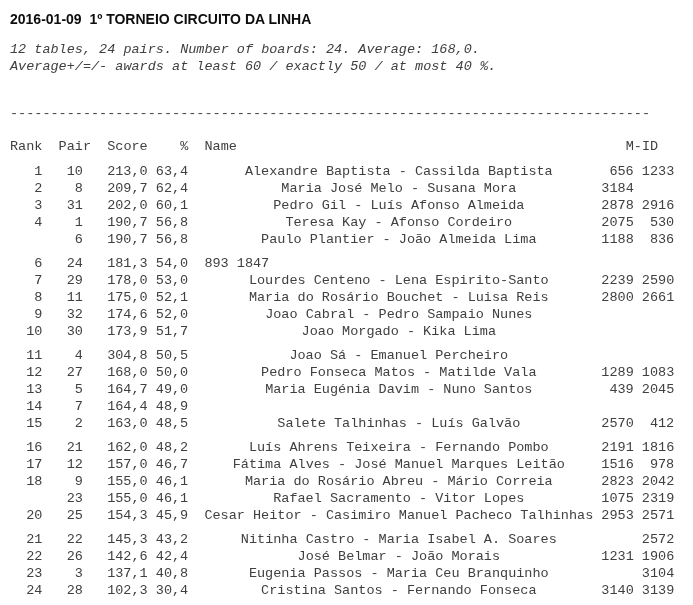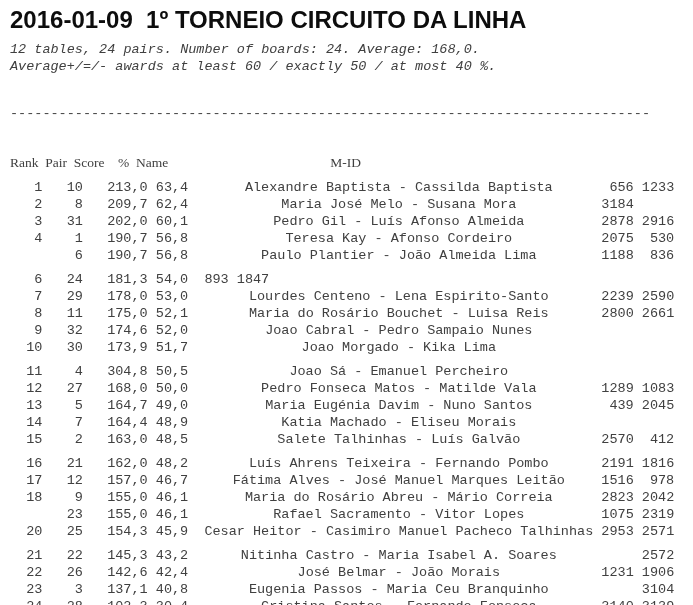--- a/index.html
+++ b/index.html
@@ -7,30 +7,30 @@
   .page{
     padding:8px 0 0 10px;
     font-family:"Liberation Mono","DejaVu Sans Mono",monospace;
     font-size:13.5px;
     line-height:17px;
     color:#404040;
   }
   .title{
     font-family:"Liberation Sans","DejaVu Sans",sans-serif;
     font-weight:700;
-    font-size:24px;
+    font-size:14px;
     line-height:23px;
     color:#0d0d0d;
     white-space:pre;
     margin:0;
   }
   .pre{white-space:pre;}
   .summary{margin-top:10px;font-style:italic;}
   .separator{margin-top:30px;letter-spacing:0;}
-  .cols-header{margin-top:32px;font-family:Liberation Serif, serif;}
+  .cols-header{margin-top:16px;}
   .results{margin-top:8px;}
   .group + .group{margin-top:7px;}
   .row{display:flex;white-space:pre;}
   .f-rank{display:inline-block;width:4ch;text-align:right;}
   .f-pair{display:inline-block;width:5ch;text-align:right;}
   .f-score{display:inline-block;width:8ch;text-align:right;}
   .f-pct{display:inline-block;width:5ch;text-align:right;}
   .f-name{display:inline-block;width:48ch;margin-left:2ch;overflow:hidden;text-align:center;}
   .f-mid1{display:inline-block;width:5ch;text-align:right;}
   .f-mid2{display:inline-block;width:5ch;text-align:right;}
@@ -62,21 +62,21 @@
         <div class="row"><span class="f-rank">6</span><span class="f-pair">24</span><span class="f-score">181,3</span><span class="f-pct">54,0</span><span class="f-mid1">893</span><span class="f-mid2">1847</span></div>
         <div class="row"><span class="f-rank">7</span><span class="f-pair">29</span><span class="f-score">178,0</span><span class="f-pct">53,0</span><span class="f-name">Lourdes Centeno - Lena Espirito-Santo</span><span class="f-mid1">2239</span><span class="f-mid2">2590</span></div>
         <div class="row"><span class="f-rank">8</span><span class="f-pair">11</span><span class="f-score">175,0</span><span class="f-pct">52,1</span><span class="f-name">Maria do Rosário Bouchet - Luisa Reis</span><span class="f-mid1">2800</span><span class="f-mid2">2661</span></div>
         <div class="row"><span class="f-rank">9</span><span class="f-pair">32</span><span class="f-score">174,6</span><span class="f-pct">52,0</span><span class="f-name">Joao Cabral - Pedro Sampaio Nunes</span><span class="f-mid1"></span><span class="f-mid2"></span></div>
         <div class="row"><span class="f-rank">10</span><span class="f-pair">30</span><span class="f-score">173,9</span><span class="f-pct">51,7</span><span class="f-name">Joao Morgado - Kika Lima</span><span class="f-mid1"></span><span class="f-mid2"></span></div>
       </div>
       <div class="group">
         <div class="row"><span class="f-rank">11</span><span class="f-pair">4</span><span class="f-score">304,8</span><span class="f-pct">50,5</span><span class="f-name">Joao Sá - Emanuel Percheiro</span><span class="f-mid1"></span><span class="f-mid2"></span></div>
         <div class="row"><span class="f-rank">12</span><span class="f-pair">27</span><span class="f-score">168,0</span><span class="f-pct">50,0</span><span class="f-name">Pedro Fonseca Matos - Matilde Vala</span><span class="f-mid1">1289</span><span class="f-mid2">1083</span></div>
         <div class="row"><span class="f-rank">13</span><span class="f-pair">5</span><span class="f-score">164,7</span><span class="f-pct">49,0</span><span class="f-name">Maria Eugénia Davim - Nuno Santos</span><span class="f-mid1">439</span><span class="f-mid2">2045</span></div>
-        <div class="row"><span class="f-rank">14</span><span class="f-pair">7</span><span class="f-score">164,4</span><span class="f-pct">48,9</span><span class="f-name">Katia Machado - Eliseu Morais</span><span class="f-mid1"></span><span class="f-mid2"></span></div>
+        <div class="row"><span class="f-rank">14</span><span class="f-pair">7</span><span class="f-score">164,4</span><span class="f-pct">48,9</span><span class="f-mid1"></span><span class="f-mid2"></span></div>
         <div class="row"><span class="f-rank">15</span><span class="f-pair">2</span><span class="f-score">163,0</span><span class="f-pct">48,5</span><span class="f-name">Salete Talhinhas - Luís Galvão</span><span class="f-mid1">2570</span><span class="f-mid2">412</span></div>
       </div>
       <div class="group">
         <div class="row"><span class="f-rank">16</span><span class="f-pair">21</span><span class="f-score">162,0</span><span class="f-pct">48,2</span><span class="f-name">Luís Ahrens Teixeira - Fernando Pombo</span><span class="f-mid1">2191</span><span class="f-mid2">1816</span></div>
         <div class="row"><span class="f-rank">17</span><span class="f-pair">12</span><span class="f-score">157,0</span><span class="f-pct">46,7</span><span class="f-name">Fátima Alves - José Manuel Marques Leitão</span><span class="f-mid1">1516</span><span class="f-mid2">978</span></div>
         <div class="row"><span class="f-rank">18</span><span class="f-pair">9</span><span class="f-score">155,0</span><span class="f-pct">46,1</span><span class="f-name">Maria do Rosário Abreu - Mário Correia</span><span class="f-mid1">2823</span><span class="f-mid2">2042</span></div>
         <div class="row"><span class="f-rank"></span><span class="f-pair">23</span><span class="f-score">155,0</span><span class="f-pct">46,1</span><span class="f-name">Rafael Sacramento - Vitor Lopes</span><span class="f-mid1">1075</span><span class="f-mid2">2319</span></div>
         <div class="row"><span class="f-rank">20</span><span class="f-pair">25</span><span class="f-score">154,3</span><span class="f-pct">45,9</span><span class="f-name">Cesar Heitor - Casimiro Manuel Pacheco Talhinhas</span><span class="f-mid1">2953</span><span class="f-mid2">2571</span></div>
       </div>
       <div class="group">

